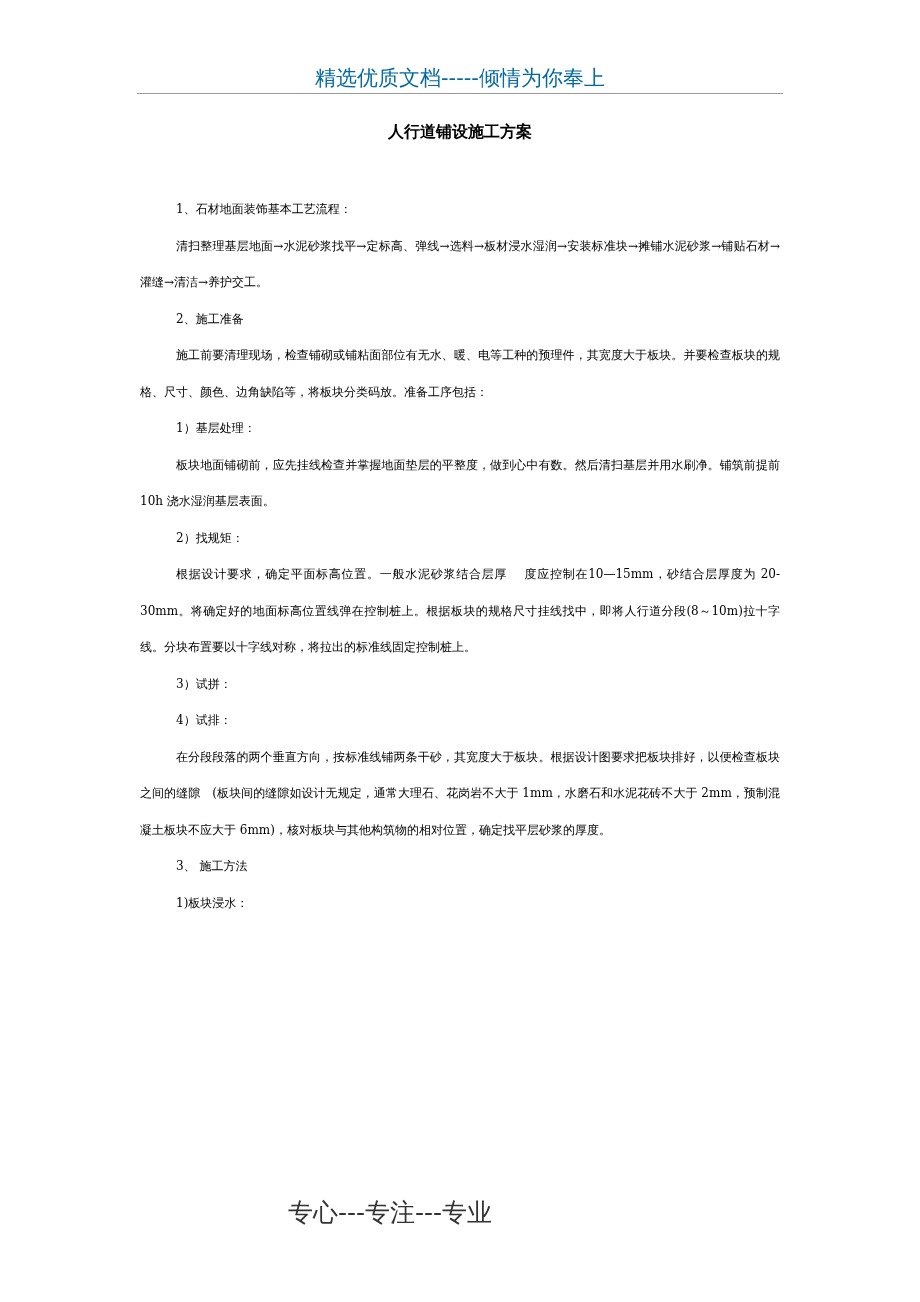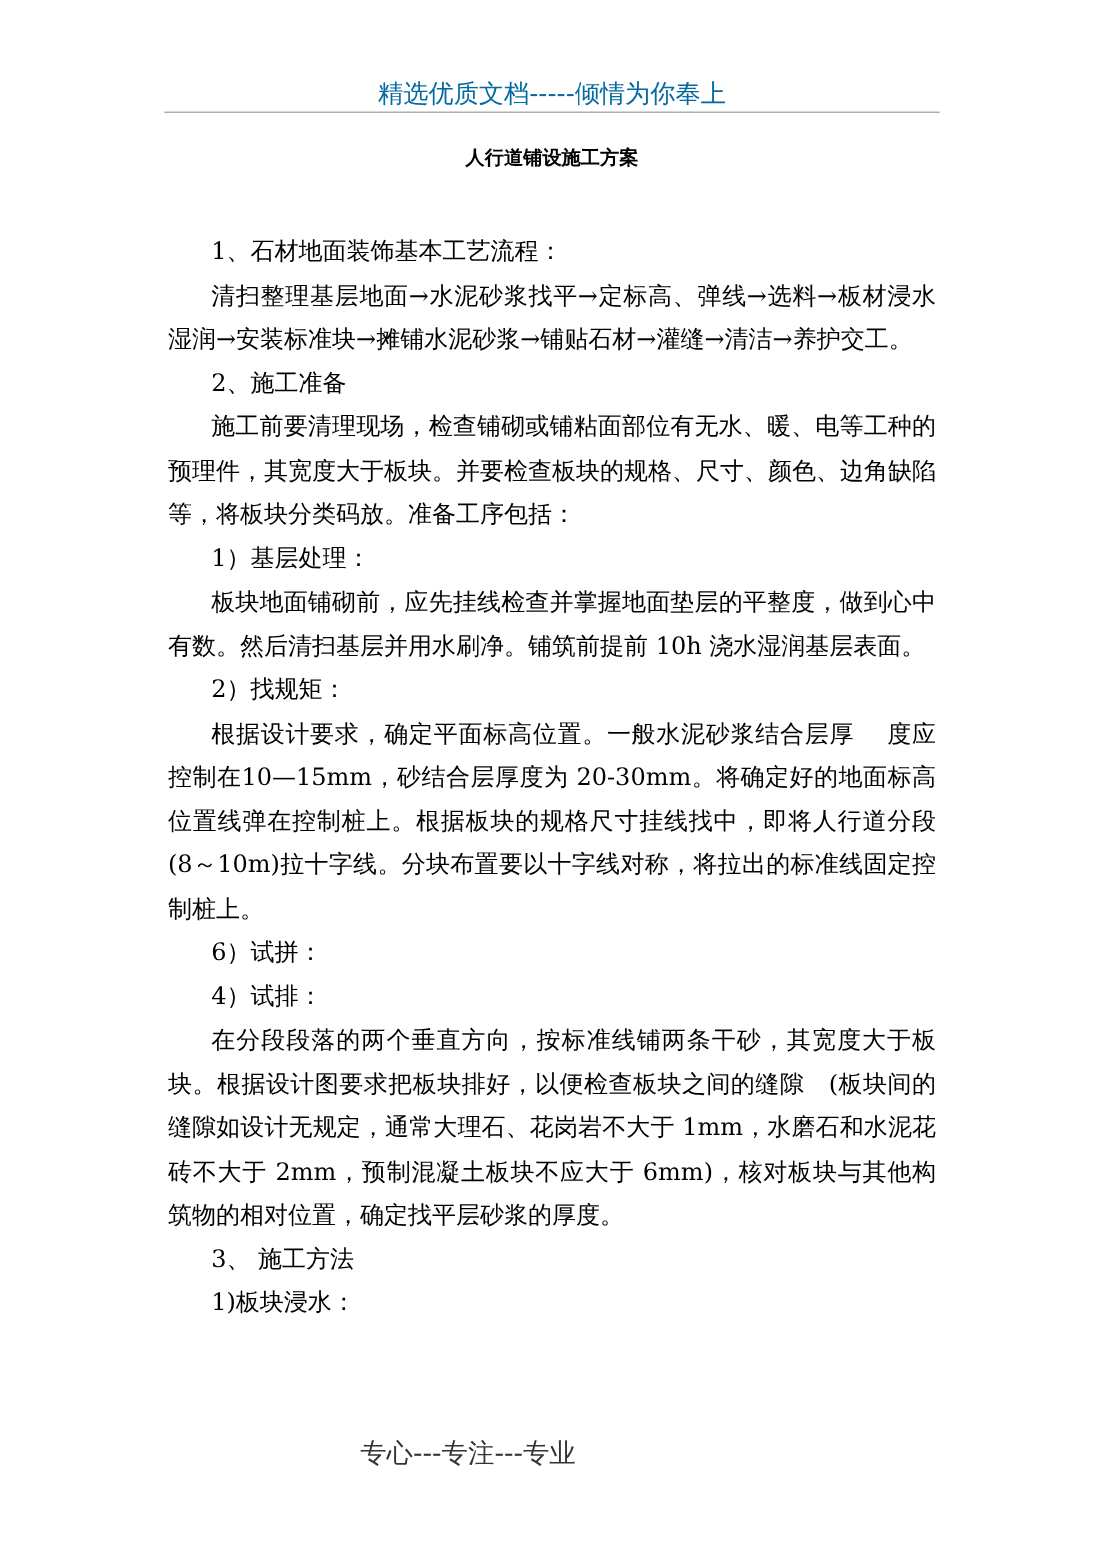--- a/index.html
+++ b/index.html
@@ -3,43 +3,43 @@
   <meta charset="utf-8">
   <style>
     html, body { margin: 0; padding: 0; background: #ffffff; }
     body { width: 920px; height: 1302px; position: relative; overflow: hidden;
            font-family: "DejaVu Serif", "Liberation Serif", serif; color: #000; }
     .header-text { position: absolute; top: 64px; left: 0; width: 920px; text-align: center;
                    font-family: "DejaVu Sans", "Liberation Sans", sans-serif; font-size: 21px; color: #0369a1; letter-spacing: 0px; }
     .header-rule { position: absolute; top: 93px; left: 137px; width: 646px; height: 0; border-top: 1px solid #9a9a9a; }
     .title { position: absolute; top: 122px; left: 0; width: 920px; text-align: center;
              font-family: "DejaVu Sans", "Liberation Sans", sans-serif; font-weight: bold; font-size: 16px; }
-    .content { position: absolute; top: 191px; left: 140px; width: 640px; font-size: 20px; line-height: 36.5px; }
+    .content { position: absolute; top: 191px; left: 140px; width: 640px; font-size: 12px; line-height: 36.5px; }
     .p { margin: 0; text-align: justify; text-align-last: left; }
     .indent { text-indent: 36px; }
     .footer-text { position: absolute; top: 1196px; left: 0; width: 780px; text-align: center;
-                   font-family: "DejaVu Sans", "Liberation Sans", sans-serif; font-size: 22px; color: #333; }
+                   font-family: "DejaVu Sans", "Liberation Sans", sans-serif; font-size: 25px; color: #333; }
   </style>
 </head>
 <body>
 
 <div class="header-text">精选优质文档-----倾情为你奉上</div>
 <div class="header-rule"></div>
 
 <div class="title">人行道铺设施工方案</div>
 
 <div class="content">
   <p class="p indent">1、石材地面装饰基本工艺流程：</p>
   <p class="p indent">清扫整理基层地面→水泥砂浆找平→定标高、弹线→选料→板材浸水湿润→安装标准块→摊铺水泥砂浆→铺贴石材→灌缝→清洁→养护交工。</p>
   <p class="p indent">2、施工准备</p>
   <p class="p indent">施工前要清理现场，检查铺砌或铺粘面部位有无水、暖、电等工种的预理件，其宽度大于板块。并要检查板块的规格、尺寸、颜色、边角缺陷等，将板块分类码放。准备工序包括：</p>
   <p class="p indent">1）基层处理：</p>
   <p class="p indent">板块地面铺砌前，应先挂线检查并掌握地面垫层的平整度，做到心中有数。然后清扫基层并用水刷净。铺筑前提前 10h 浇水湿润基层表面。</p>
   <p class="p indent">2）找规矩：</p>
   <p class="p indent">根据设计要求，确定平面标高位置。一般水泥砂浆结合层厚　 度应控制在10—15mm，砂结合层厚度为 20-30mm。将确定好的地面标高位置线弹在控制桩上。根据板块的规格尺寸挂线找中，即将人行道分段(8～10m)拉十字线。分块布置要以十字线对称，将拉出的标准线固定控制桩上。</p>
-  <p class="p indent">6）试拼：</p>
+  <p class="p indent">3）试拼：</p>
   <p class="p indent">4）试排：</p>
   <p class="p indent">在分段段落的两个垂直方向，按标准线铺两条干砂，其宽度大于板块。根据设计图要求把板块排好，以便检查板块之间的缝隙　(板块间的缝隙如设计无规定，通常大理石、花岗岩不大于 1mm，水磨石和水泥花砖不大于 2mm，预制混凝土板块不应大于 6mm)，核对板块与其他构筑物的相对位置，确定找平层砂浆的厚度。</p>
   <p class="p indent">3、 施工方法</p>
   <p class="p indent">1)板块浸水：</p>
 </div>
 
 <div class="footer-text">专心---专注---专业</div>
 
 </body></html>

